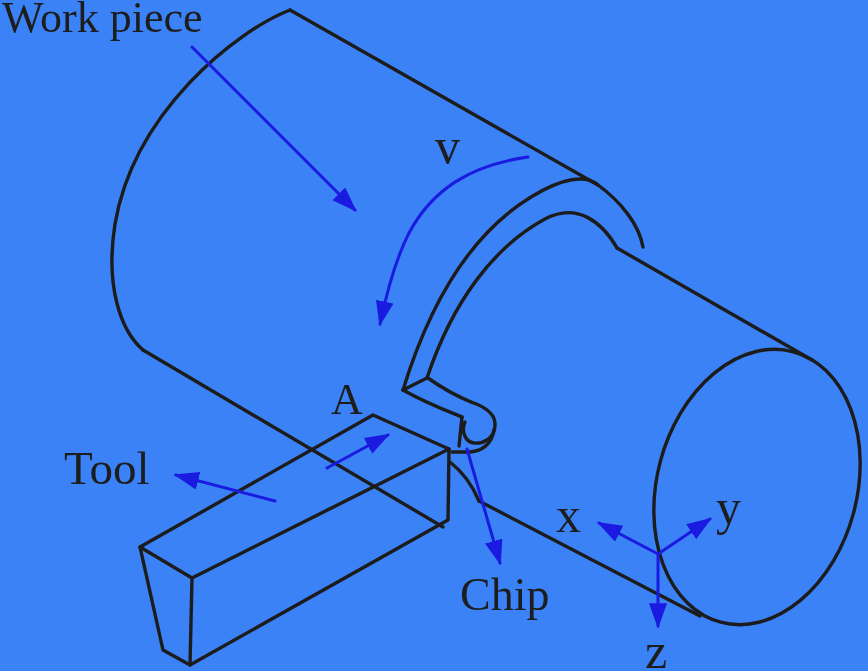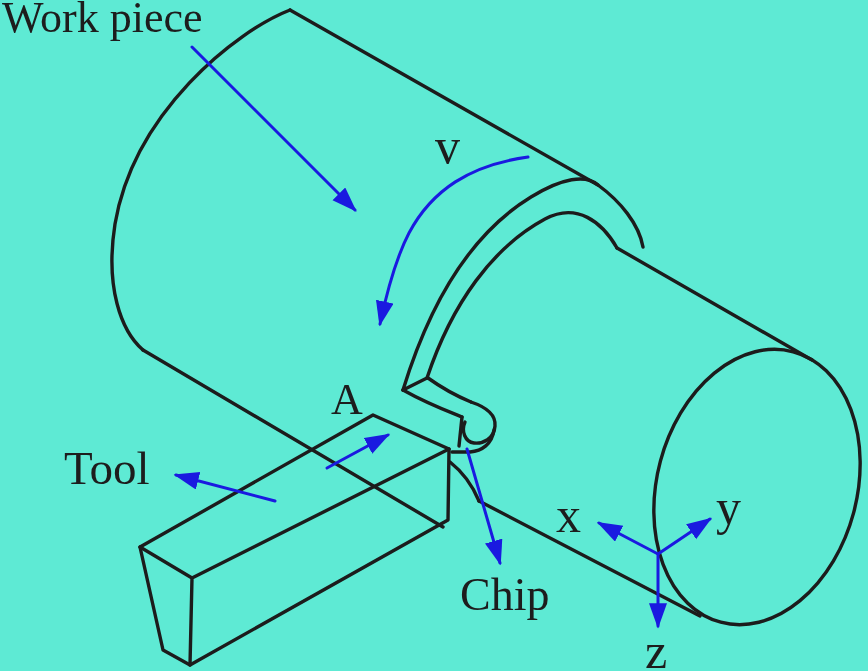--- a/index.html
+++ b/index.html
@@ -4,21 +4,21 @@
 <style>
   html, body {
     margin: 0;
     padding: 0;
     background: #ffffff;
   }
   .canvas {
     position: relative;
     width: 868px;
     height: 671px;
-    background: #5eead4;
+    background: #3b82f6;
     overflow: hidden;
     font-family: "Liberation Serif", "DejaVu Serif", serif;
     text-align: center;
   }
   svg { display: block; }
   .outline {
     fill: none;
     stroke: #1c1c1c;
     stroke-width: 3.4;
     stroke-linecap: round;

